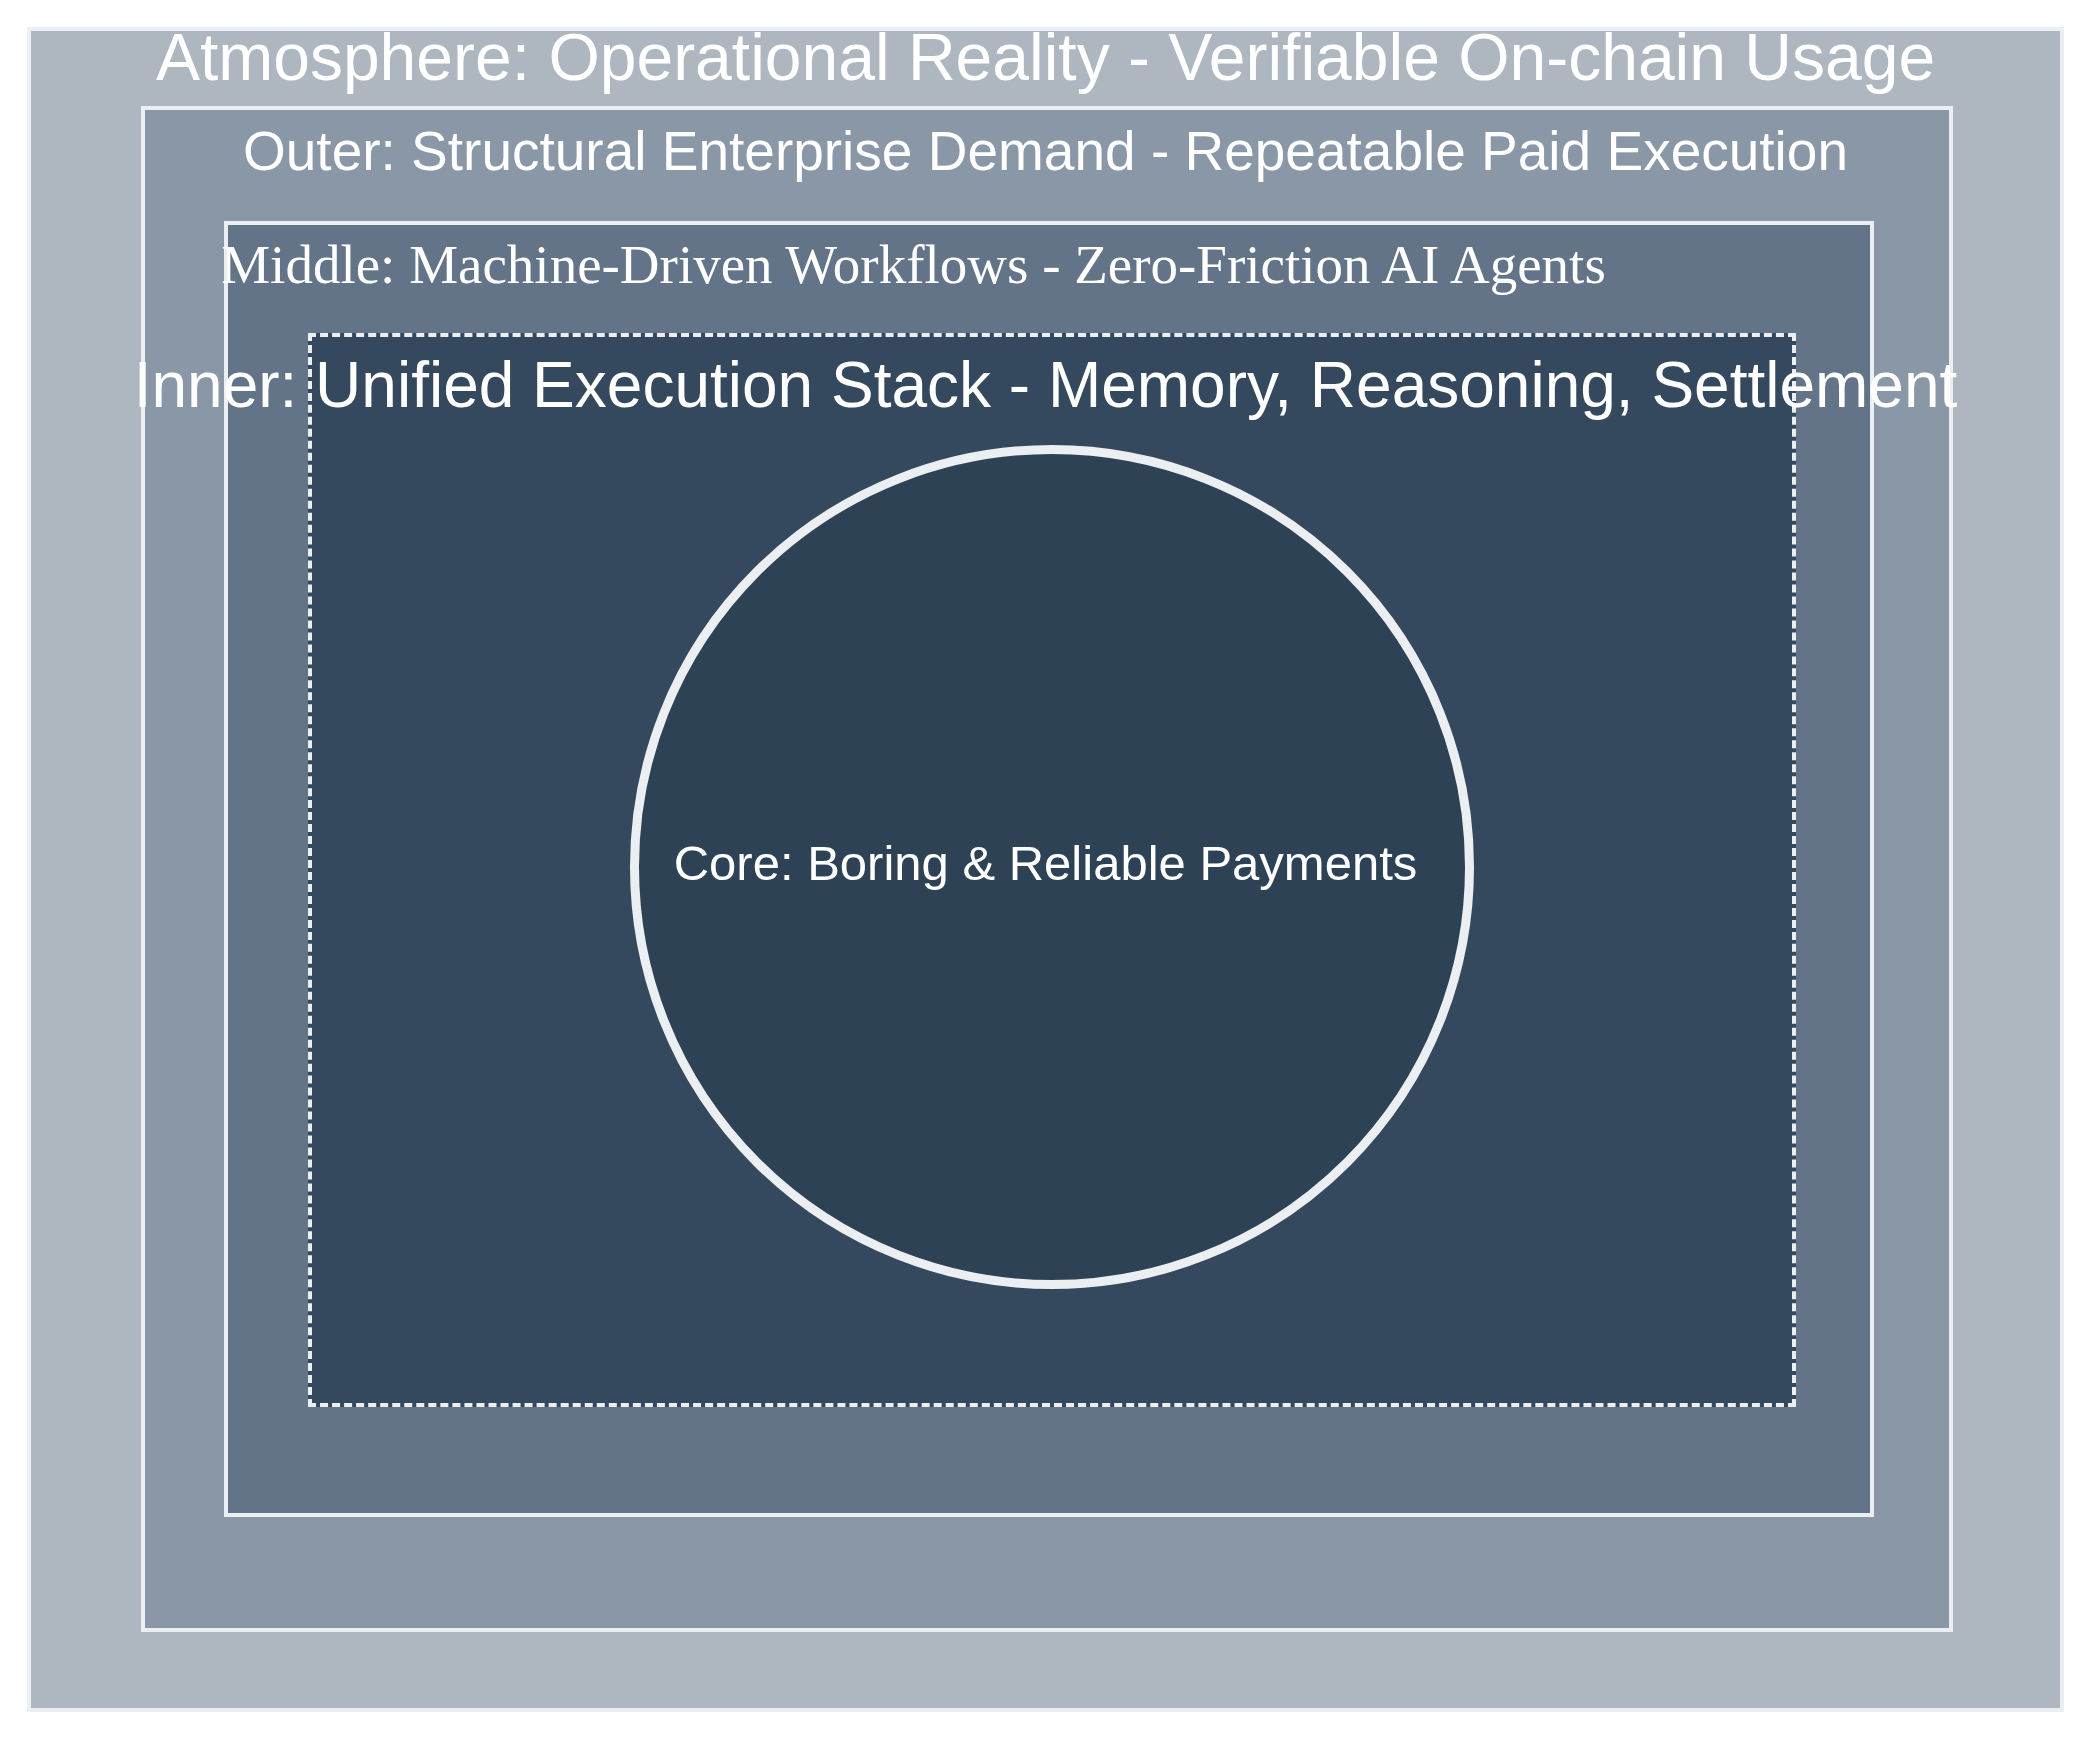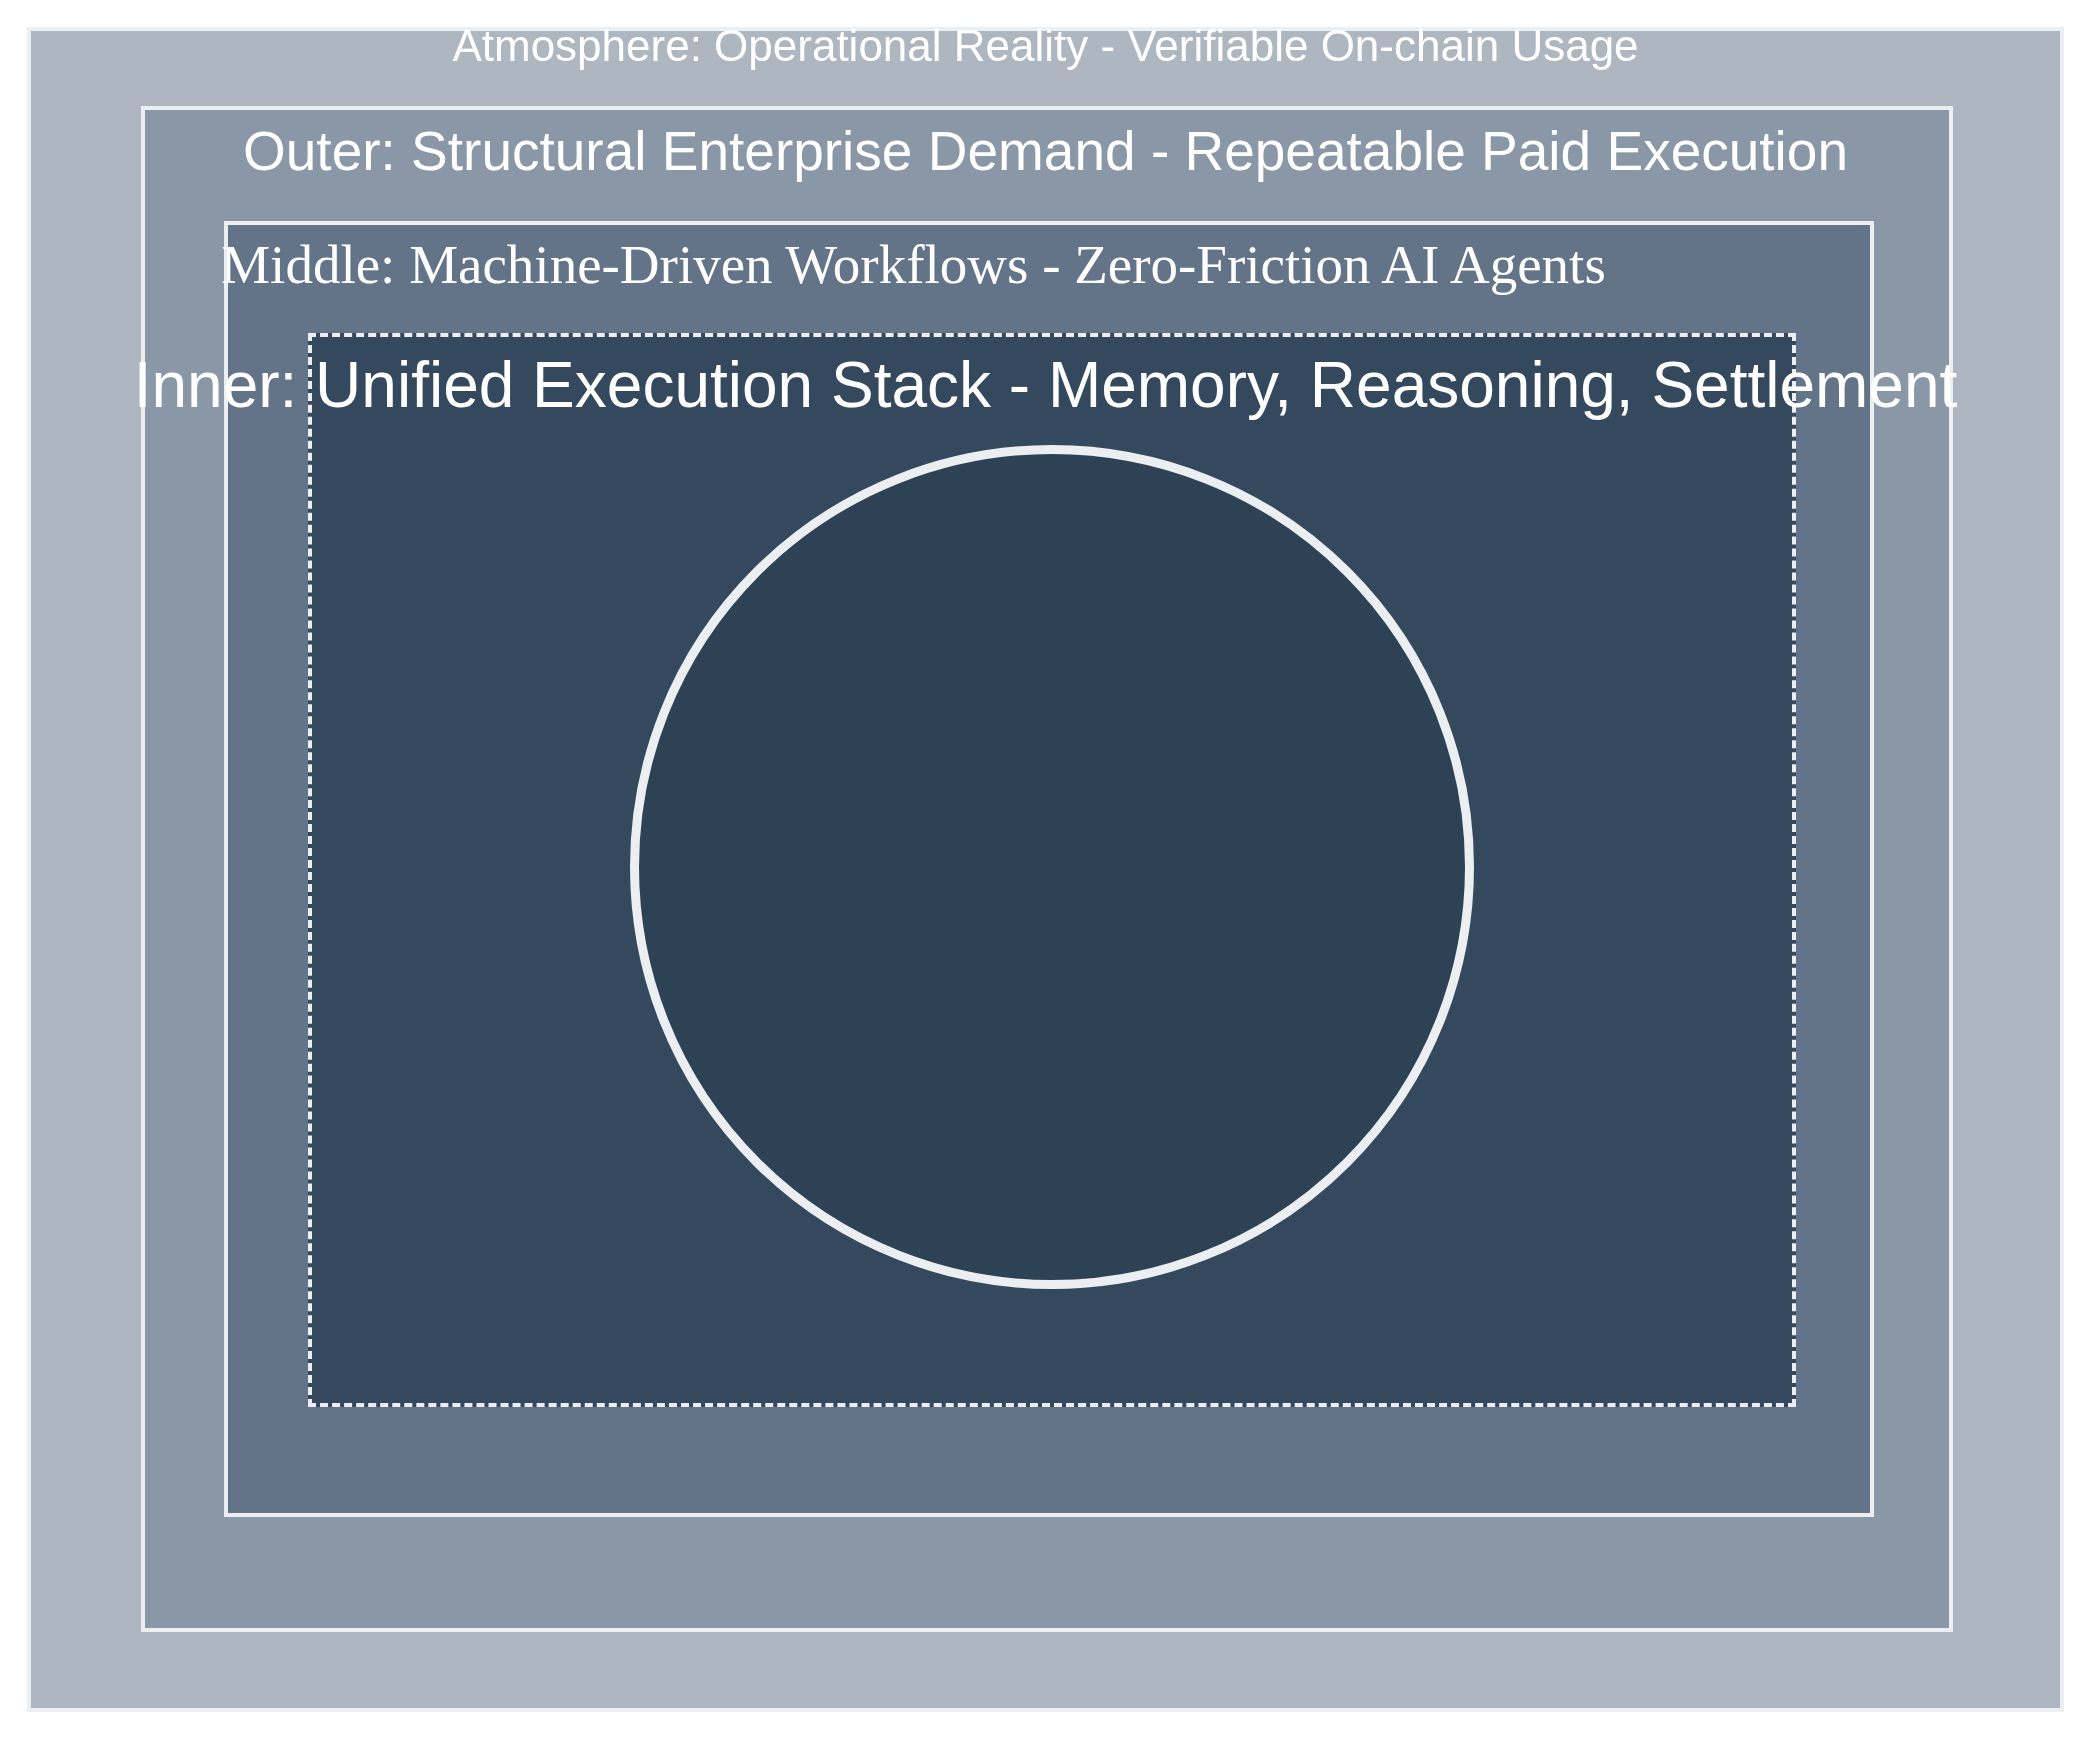--- a/index.html
+++ b/index.html
@@ -88,21 +88,21 @@
     color: #ffffff;
     text-align: center;
     white-space: nowrap;
     line-height: 1;
     pointer-events: none;
   }
   .label-atmosphere {
     left: 0;
     top: 24.4px;
     width: 2091px;
-    font-size: 44px;
+    font-size: 66px;
   }
   .label-outer {
     left: 0;
     top: 124px;
     width: 2091px;
     font-size: 55px;
   }
   .label-middle {
     left: 0;
     top: 237px;
@@ -139,15 +139,16 @@
   <div class="layer-core"></div>
 
   <div class="label label-atmosphere">Atmosphere: Operational Reality - Verifiable On-chain Usage</div>
 
   <div class="label label-outer">Outer: Structural Enterprise Demand - Repeatable Paid Execution</div>
 
   <div class="label label-middle">Middle: Machine-Driven Workflows - Zero-Friction AI Agents</div>
 
   <div class="label label-inner">Inner: Unified Execution Stack - Memory, Reasoning, Settlement</div>
 
+  <div class="label label-core">Core: Boring &amp; Reliable Payments</div>
 
 </div>
 
 
 </body></html>

